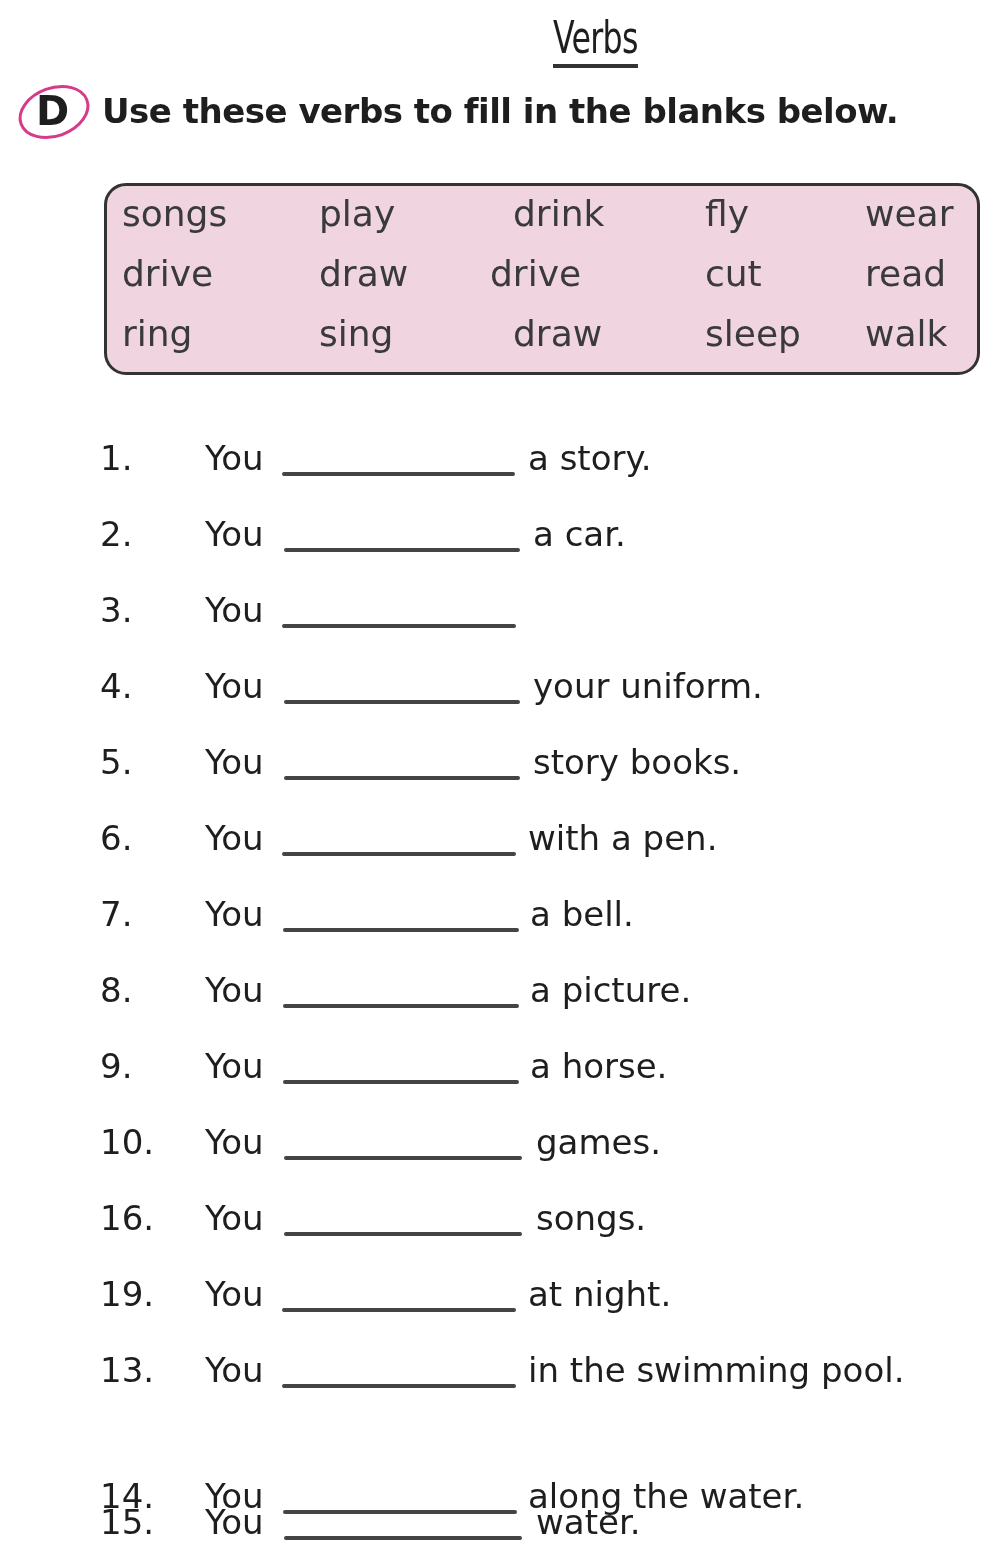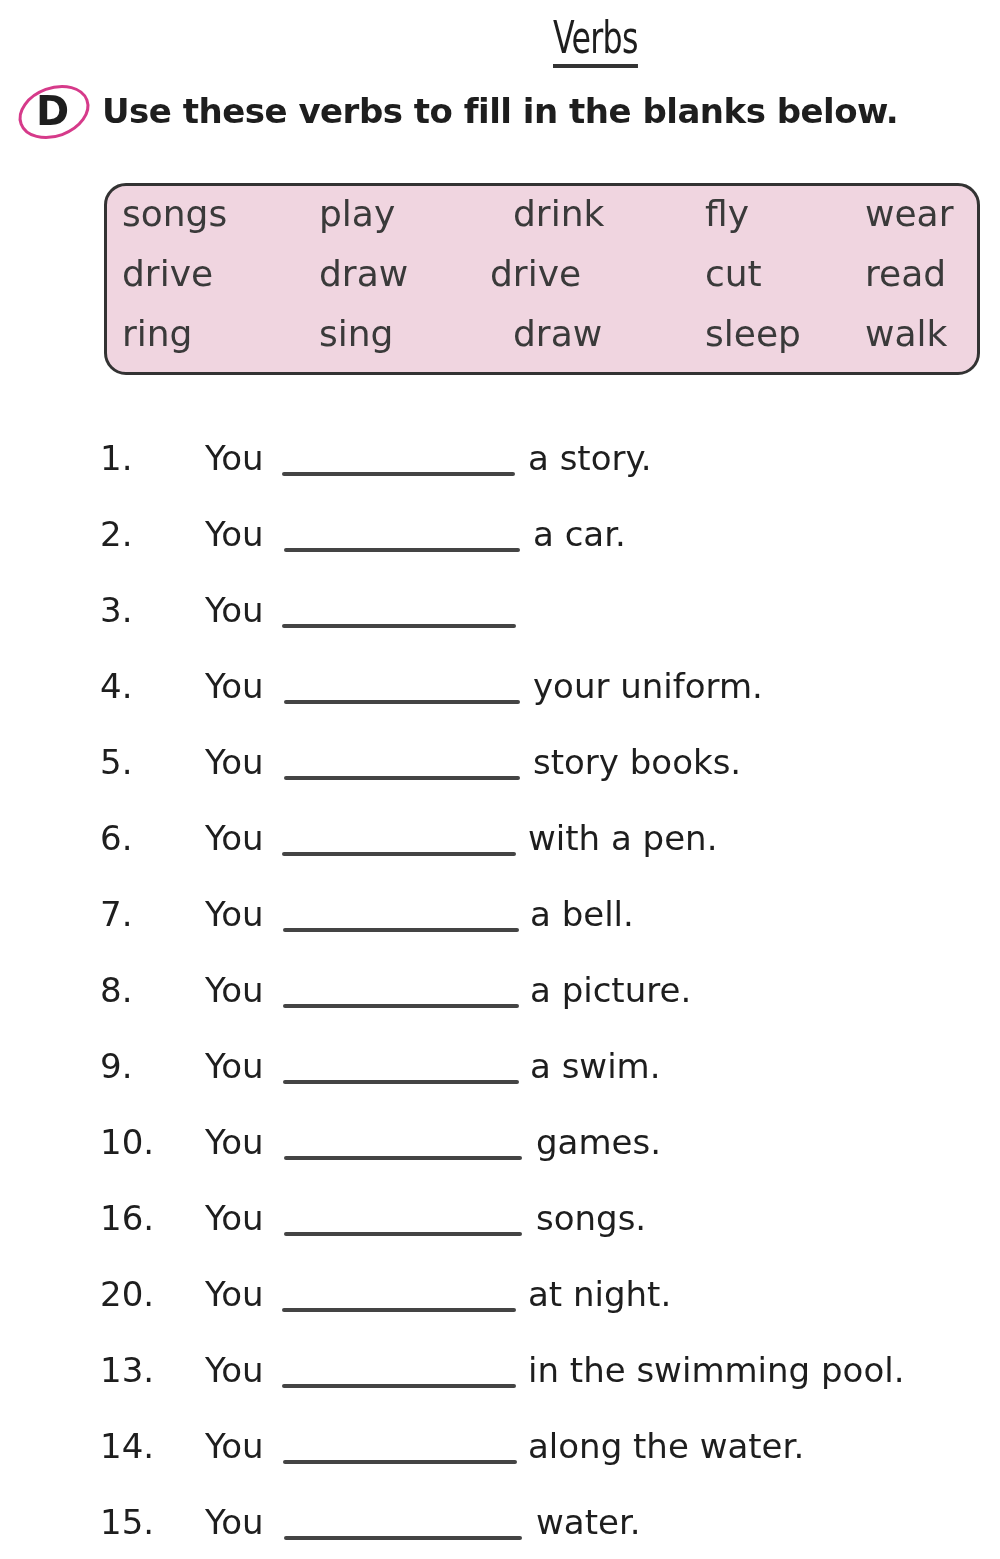--- a/index.html
+++ b/index.html
@@ -200,47 +200,47 @@
   <div class="item" style="top:970px">
     <span class="item-num">8.</span>
     <span class="item-you">You</span>
     <div class="blank" style="left:283px;width:236px"></div>
     <span class="item-rest" style="left:530px">a picture.</span>
   </div>
   <div class="item" style="top:1046px">
     <span class="item-num">9.</span>
     <span class="item-you">You</span>
     <div class="blank" style="left:283px;width:236px"></div>
-    <span class="item-rest" style="left:530px">a swim.</span>
+    <span class="item-rest" style="left:530px">a horse.</span>
   </div>
   <div class="item" style="top:1122px">
     <span class="item-num">10.</span>
     <span class="item-you">You</span>
     <div class="blank" style="left:284px;width:238px"></div>
     <span class="item-rest" style="left:536px">games.</span>
   </div>
   <div class="item" style="top:1198px">
     <span class="item-num">16.</span>
     <span class="item-you">You</span>
     <div class="blank" style="left:284px;width:238px"></div>
     <span class="item-rest" style="left:536px">songs.</span>
   </div>
   <div class="item" style="top:1274px">
-    <span class="item-num">20.</span>
+    <span class="item-num">19.</span>
     <span class="item-you">You</span>
     <div class="blank" style="left:282px;width:234px"></div>
     <span class="item-rest" style="left:528px">at night.</span>
   </div>
   <div class="item" style="top:1350px">
     <span class="item-num">13.</span>
     <span class="item-you">You</span>
     <div class="blank" style="left:282px;width:234px"></div>
     <span class="item-rest" style="left:528px">in the swimming pool.</span>
   </div>
-  <div class="item" style="top:1426px">
+  <div class="item" style="top:1476px">
     <span class="item-num">14.</span>
     <span class="item-you">You</span>
     <div class="blank" style="left:283px;width:234px"></div>
     <span class="item-rest" style="left:528px">along the water.</span>
   </div>
   <div class="item" style="top:1502px">
     <span class="item-num">15.</span>
     <span class="item-you">You</span>
     <div class="blank" style="left:284px;width:238px"></div>
     <span class="item-rest" style="left:536px">water.</span>

